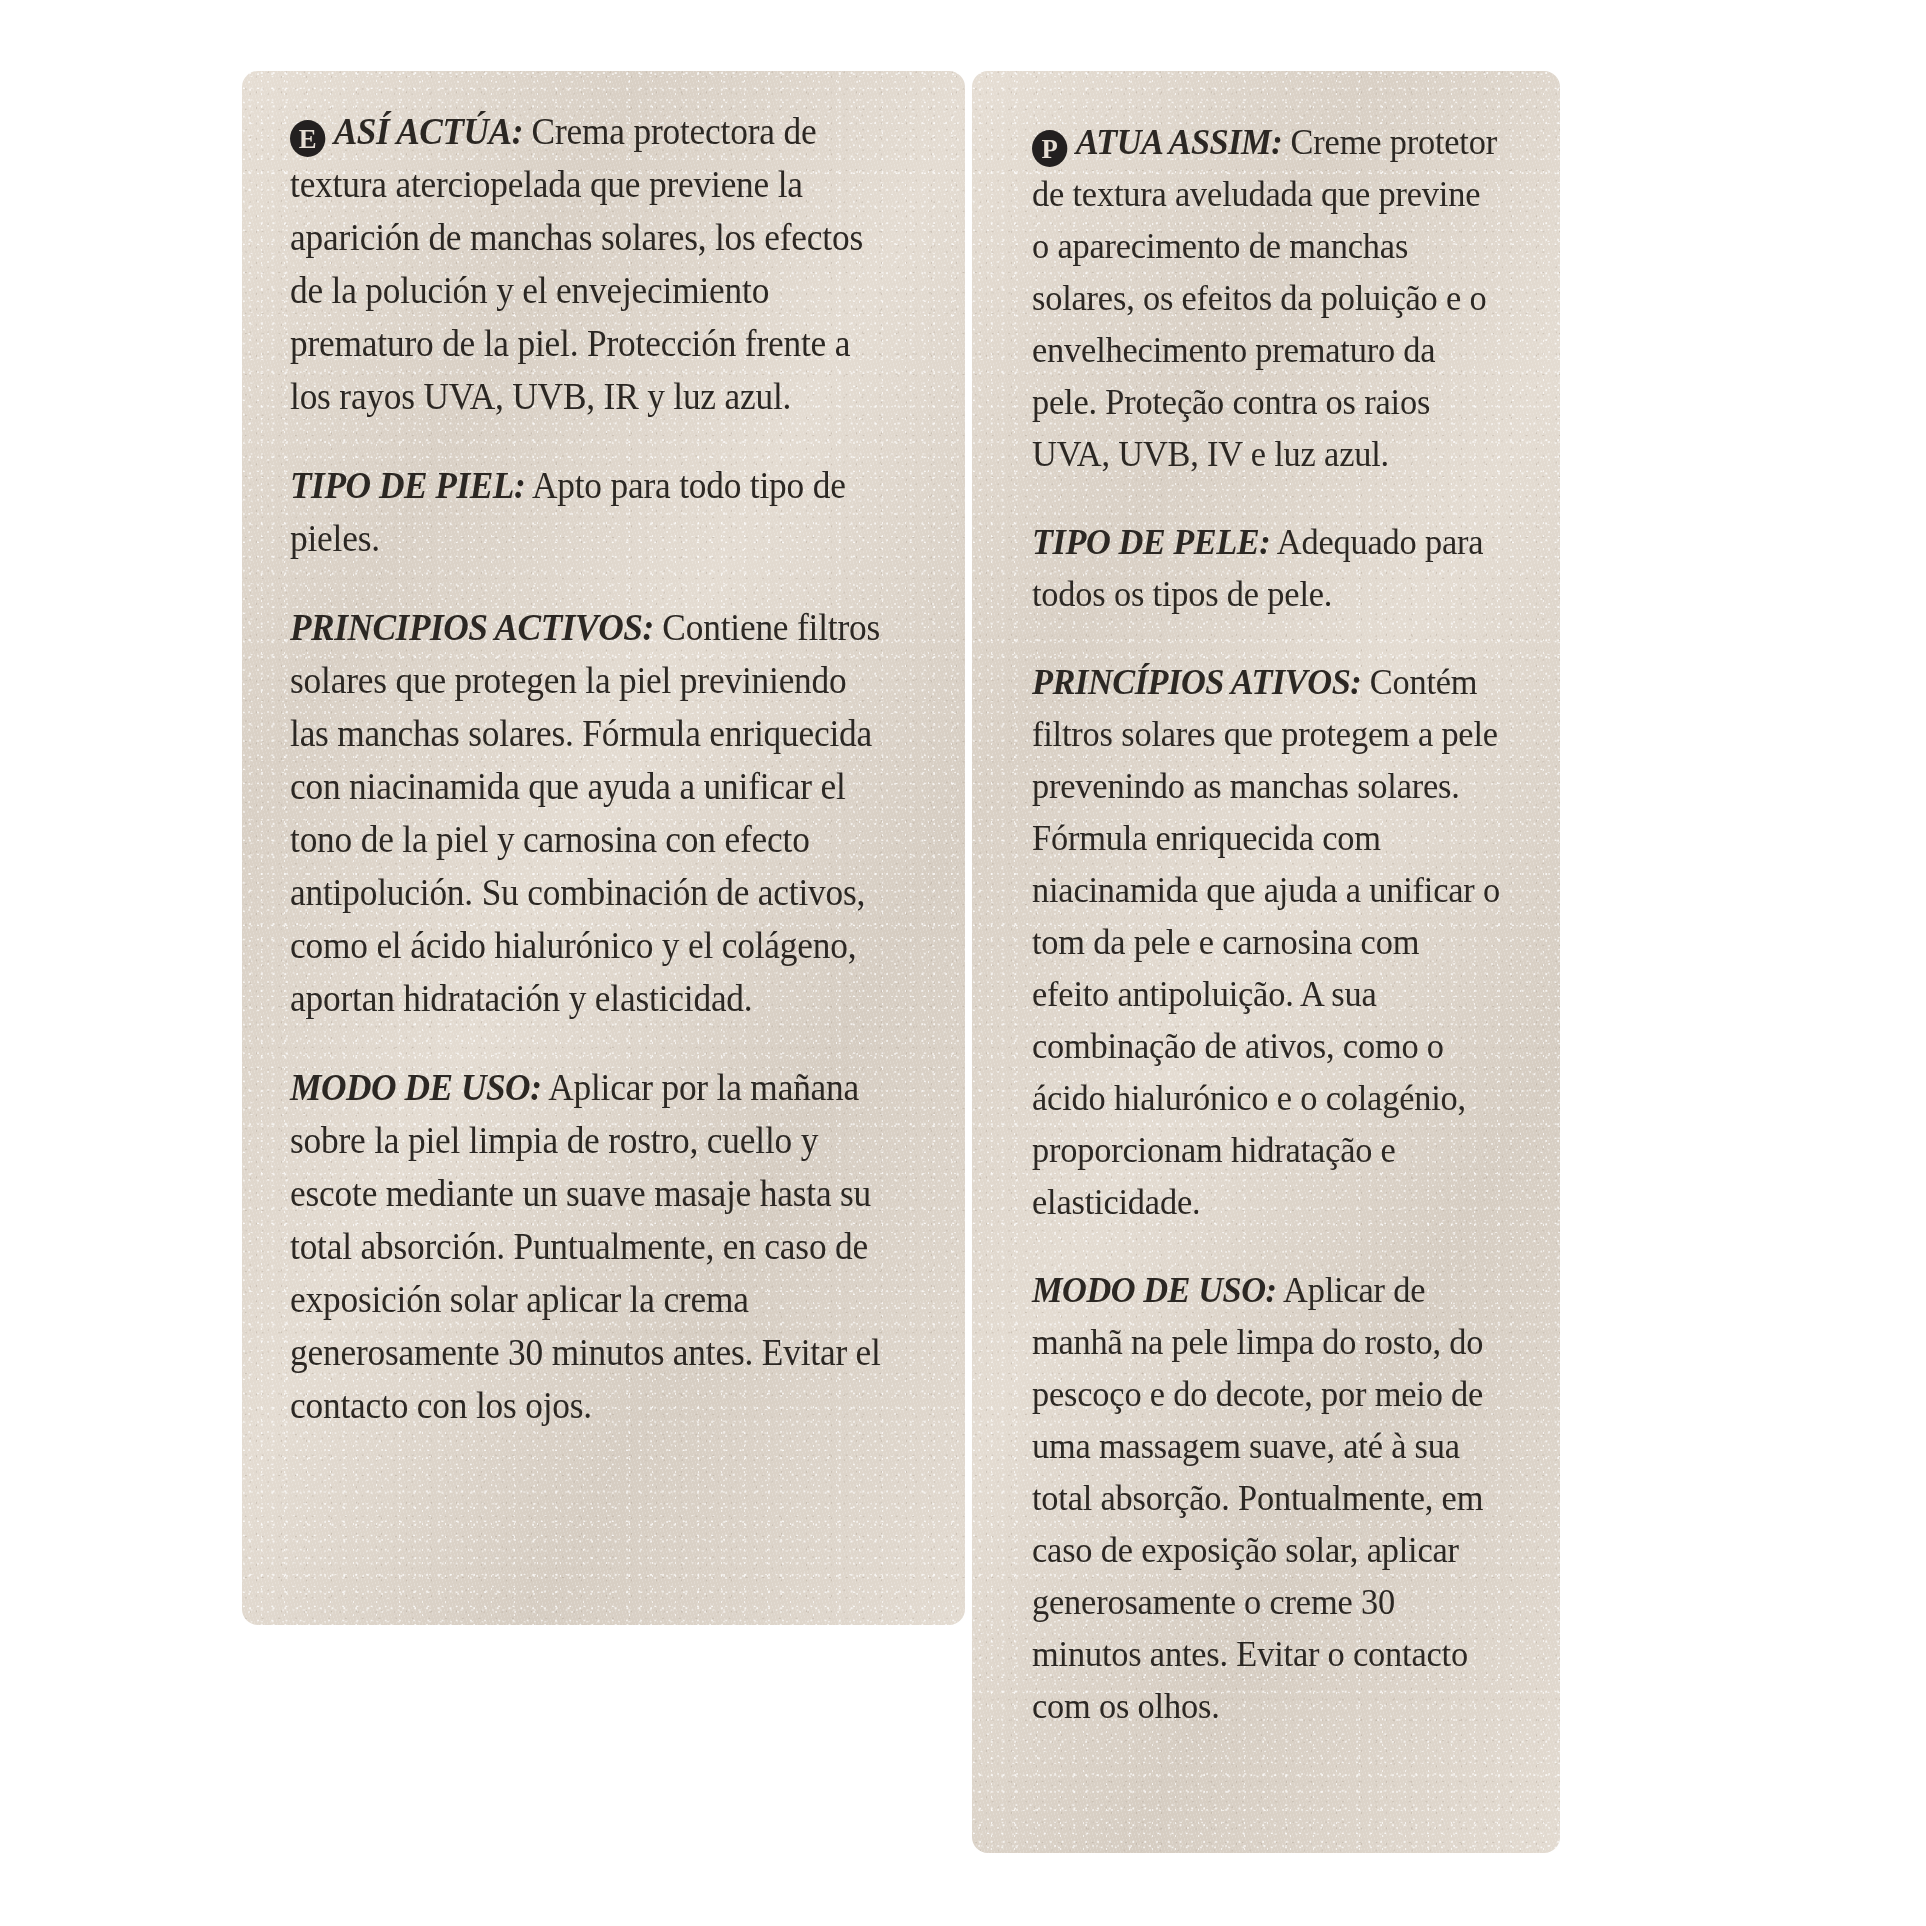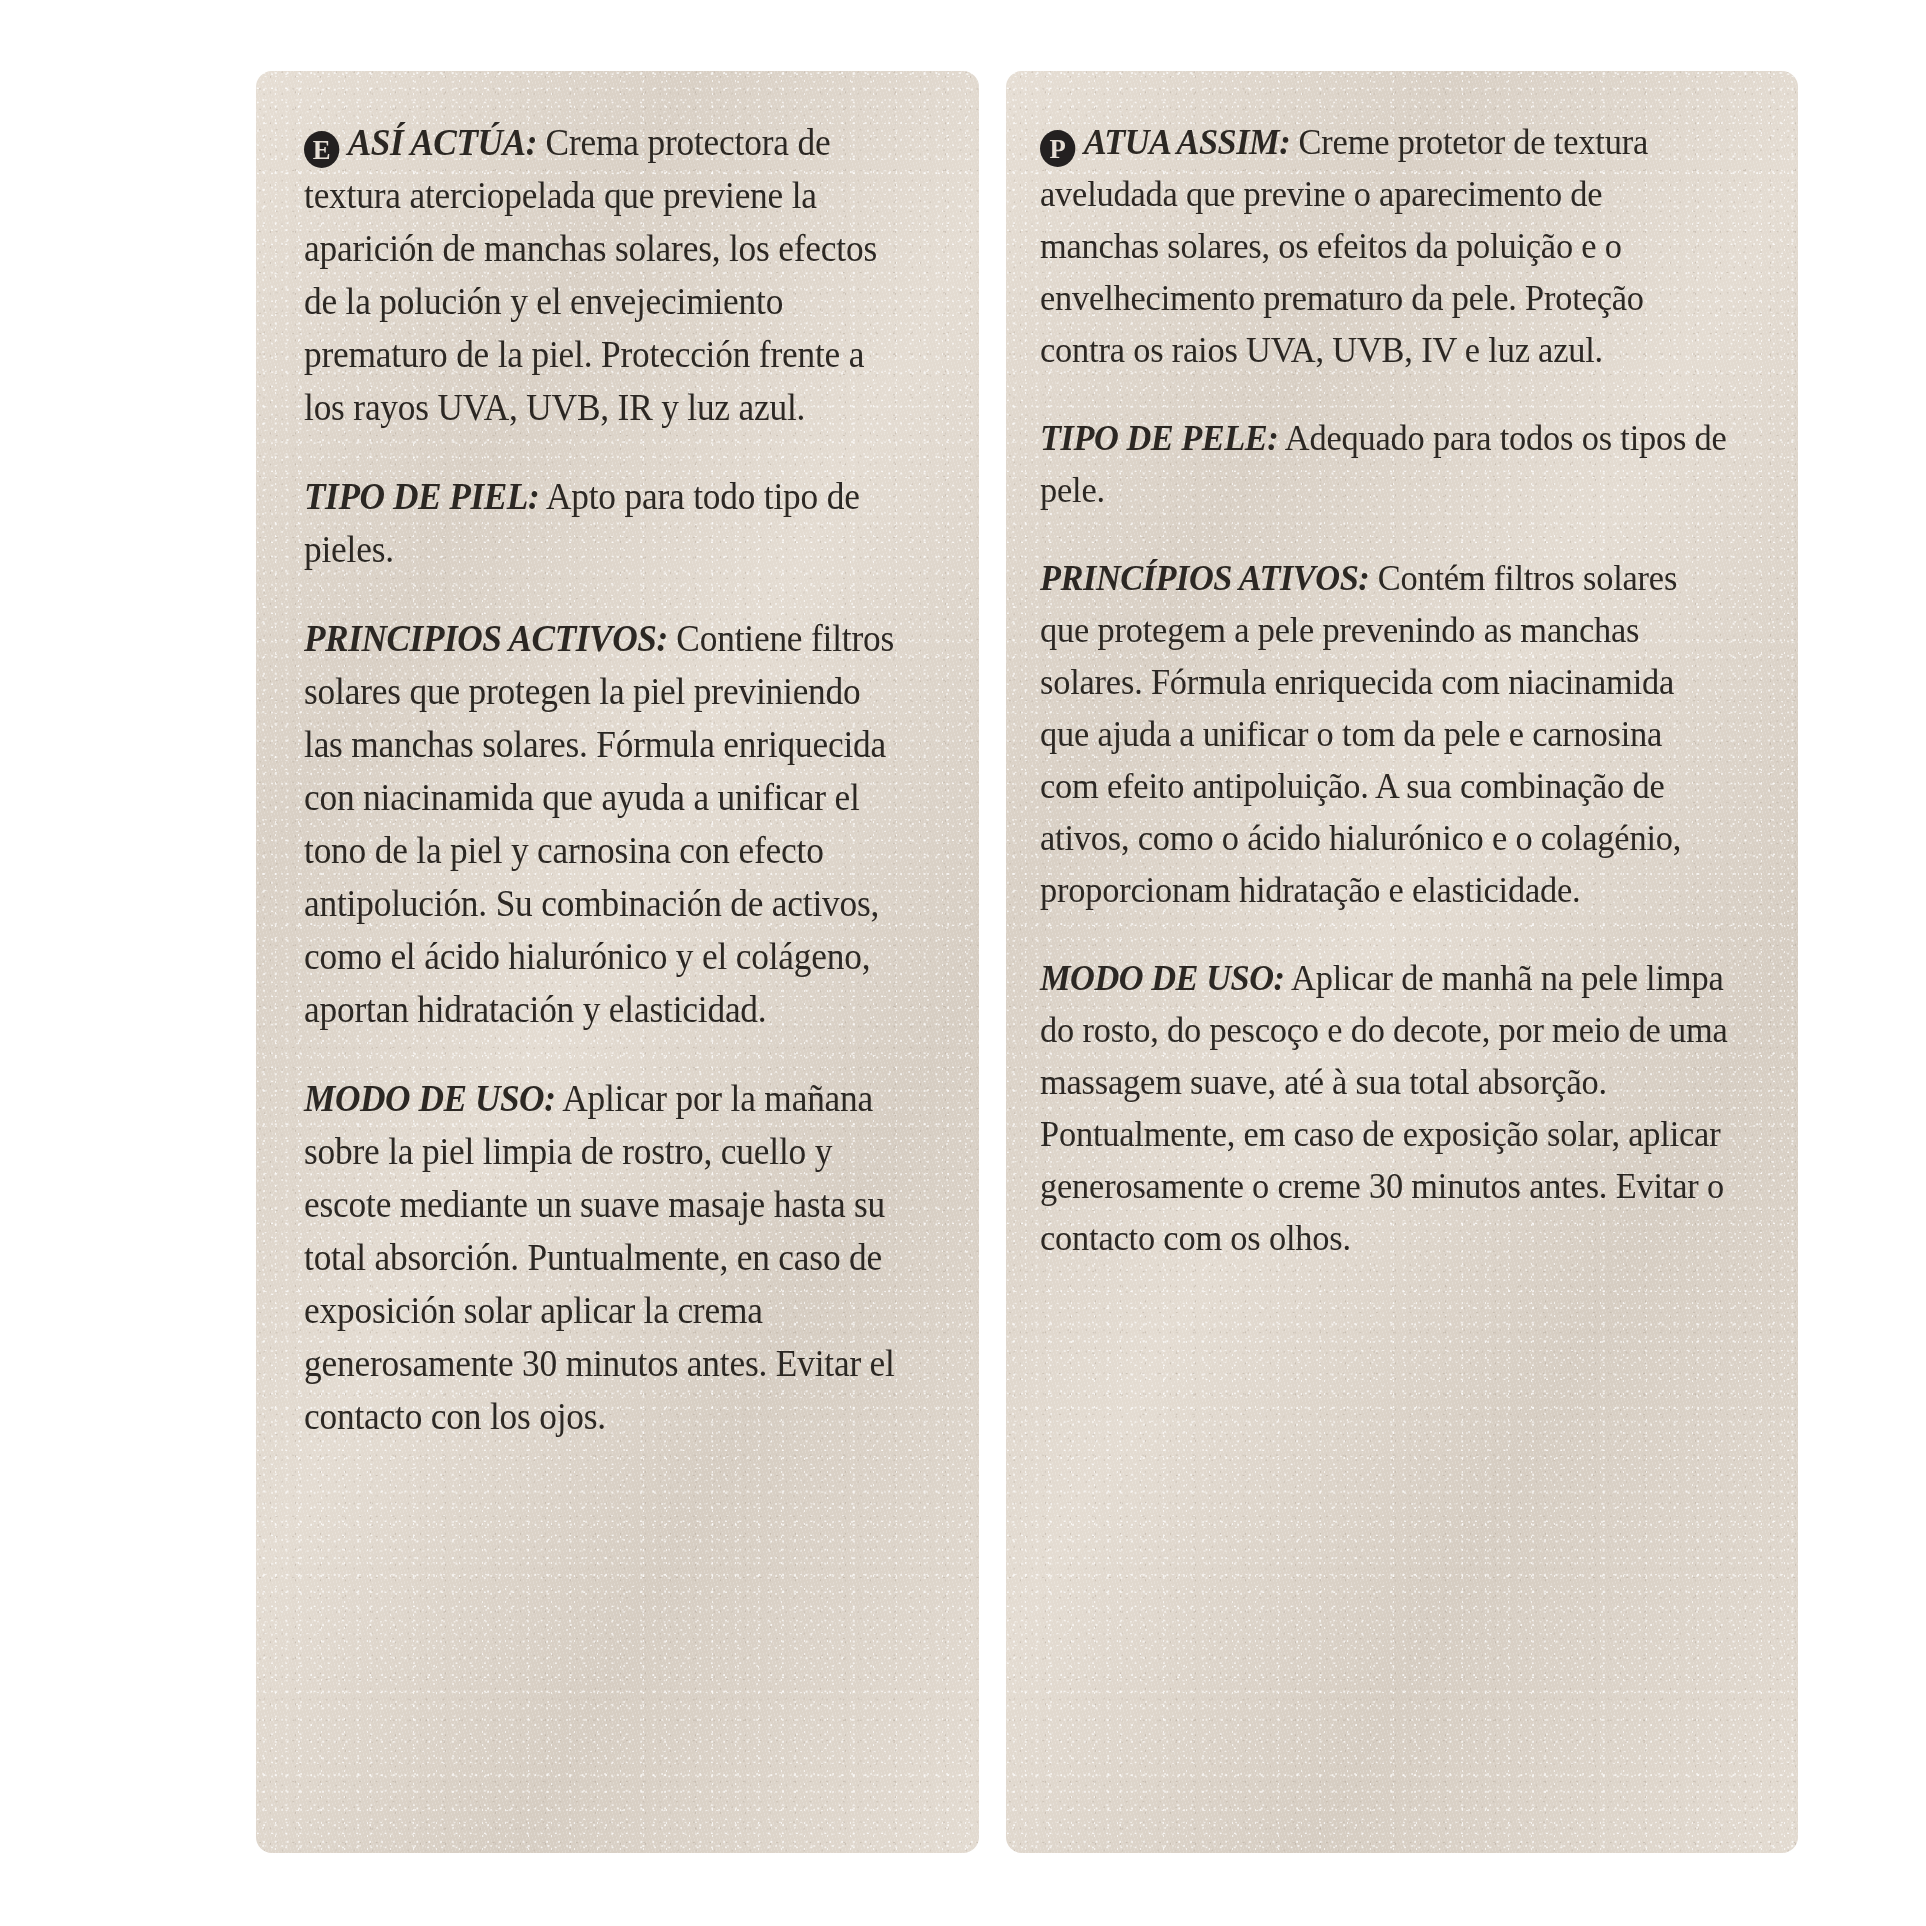--- a/index.html
+++ b/index.html
@@ -45,31 +45,31 @@
     pointer-events: none;
     border-radius: 16px;
     background-image:
       repeating-linear-gradient(74deg, rgba(255,255,255,0.22) 0 0.6px, transparent 0.6px 3.1px),
       repeating-linear-gradient(-66deg, rgba(150,138,124,0.14) 0 0.6px, transparent 0.6px 3.7px);
     mix-blend-mode: overlay;
     opacity: 0.75;
   }
 
   #panel-es {
-    left: 256px;
+    left: 242px;
     width: 723px;
-    height: 1782px;
-    padding: 45px 46px 25px 48px;
+    height: 1554px;
+    padding: 34px 46px 25px 48px;
   }
 
   #panel-pt {
-    left: 1006px;
-    width: 792px;
+    left: 972px;
+    width: 588px;
     height: 1782px;
-    padding: 45px 37px 25px 34px;
+    padding: 45px 37px 25px 60px;
   }
 
   .body-text {
     position: relative;
     z-index: 2;
     color: #2b2723;
     font-size: 37px;
     line-height: 53px;
     letter-spacing: -0.2px;
     text-align: left;

